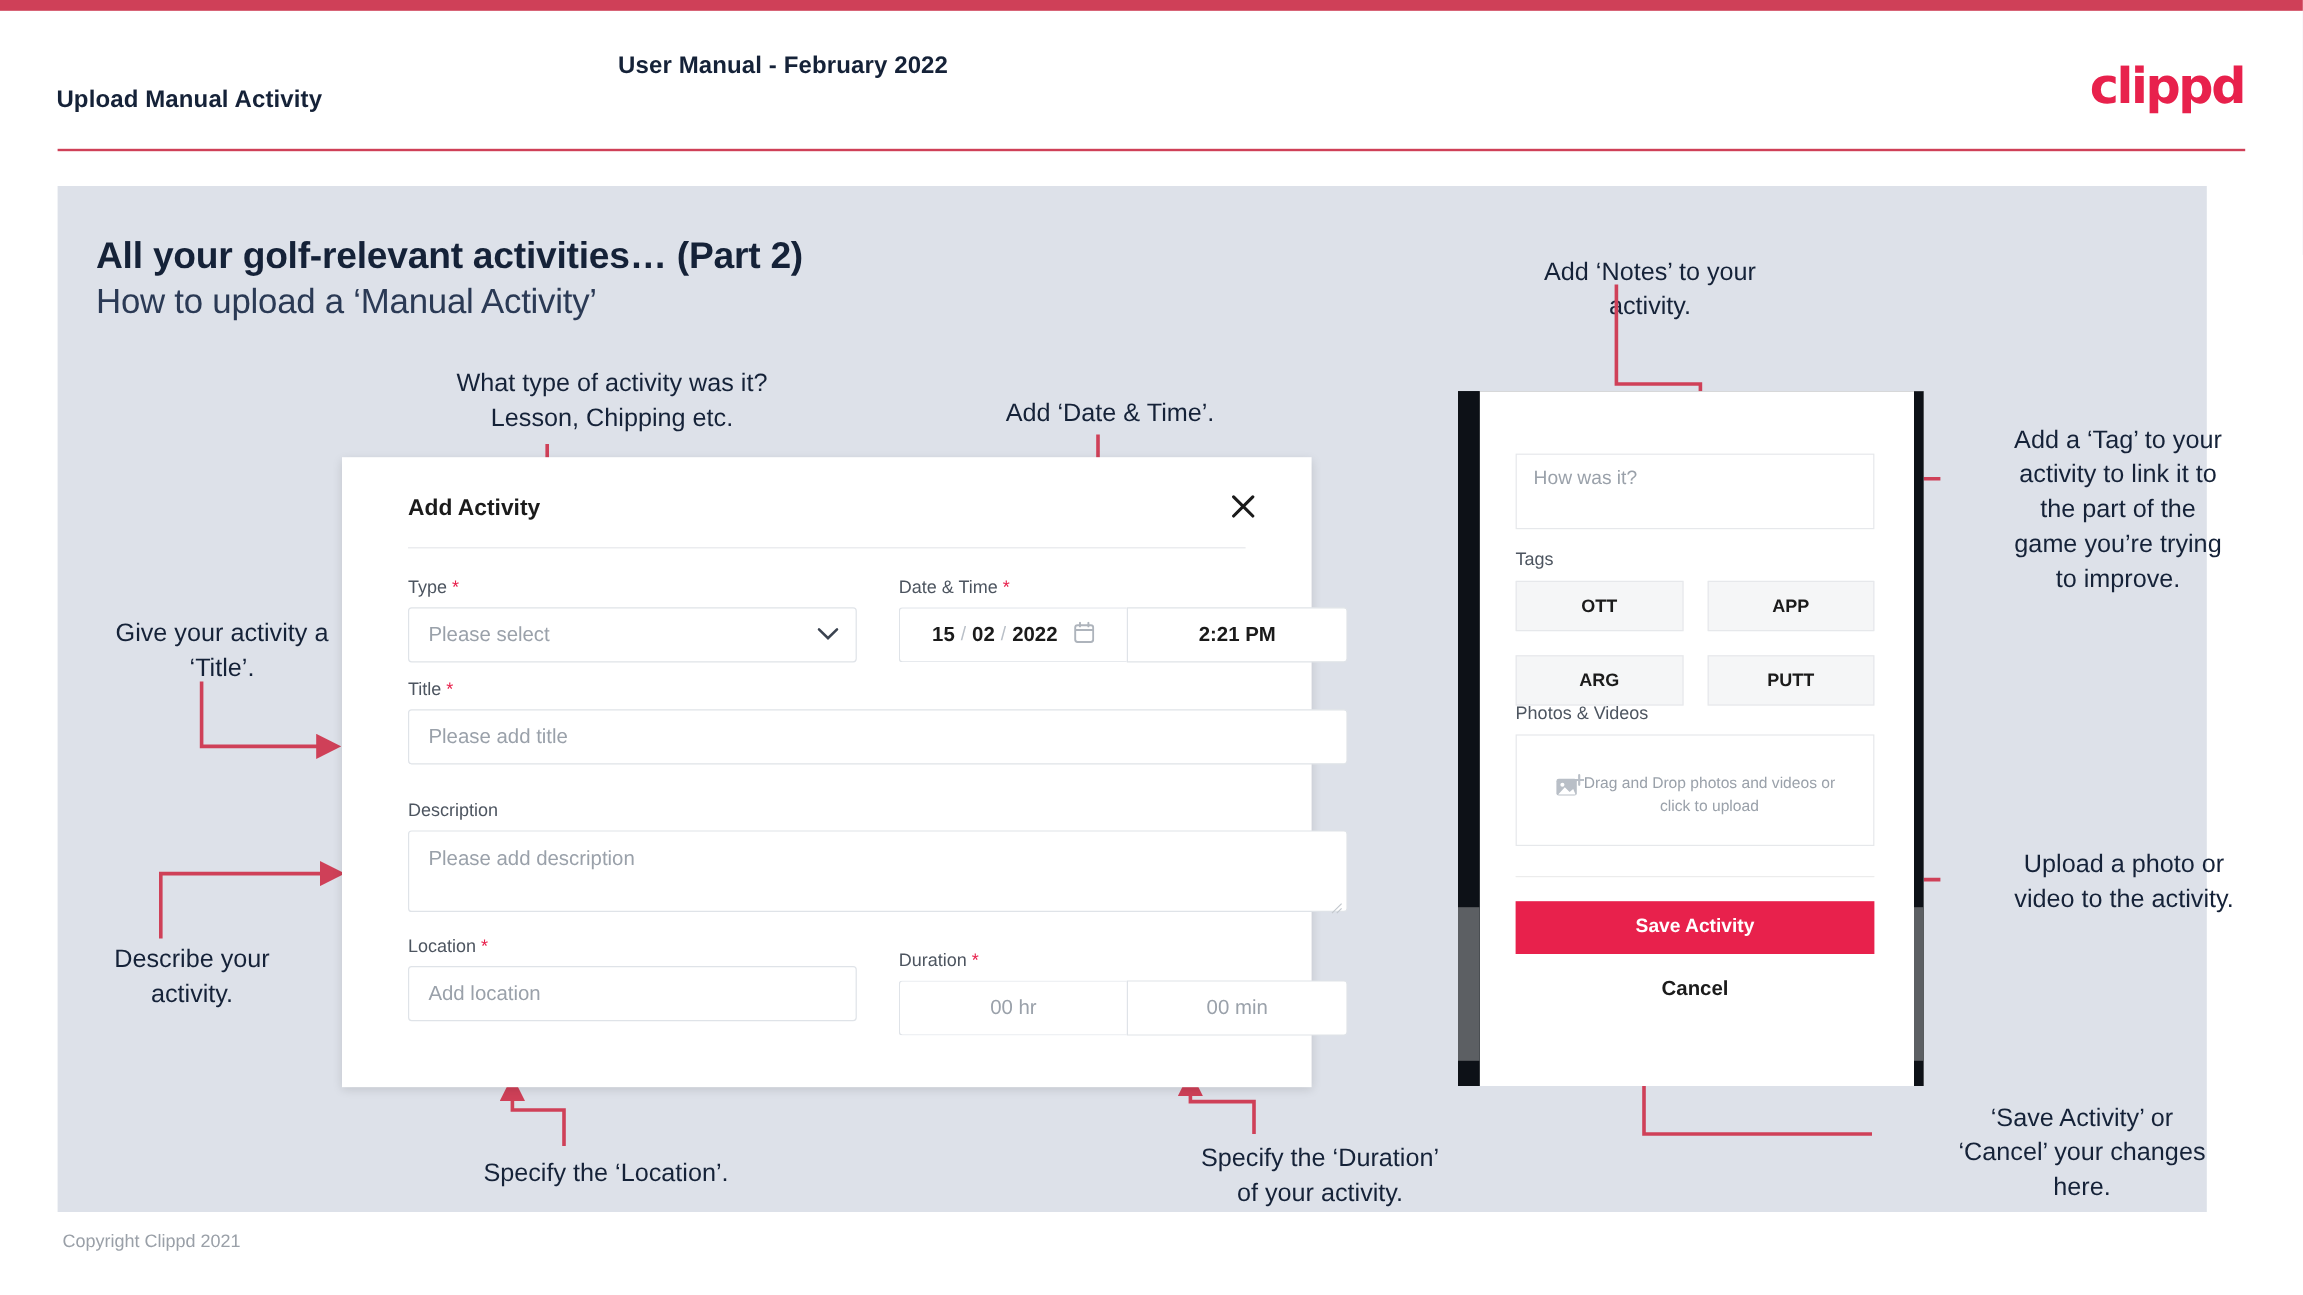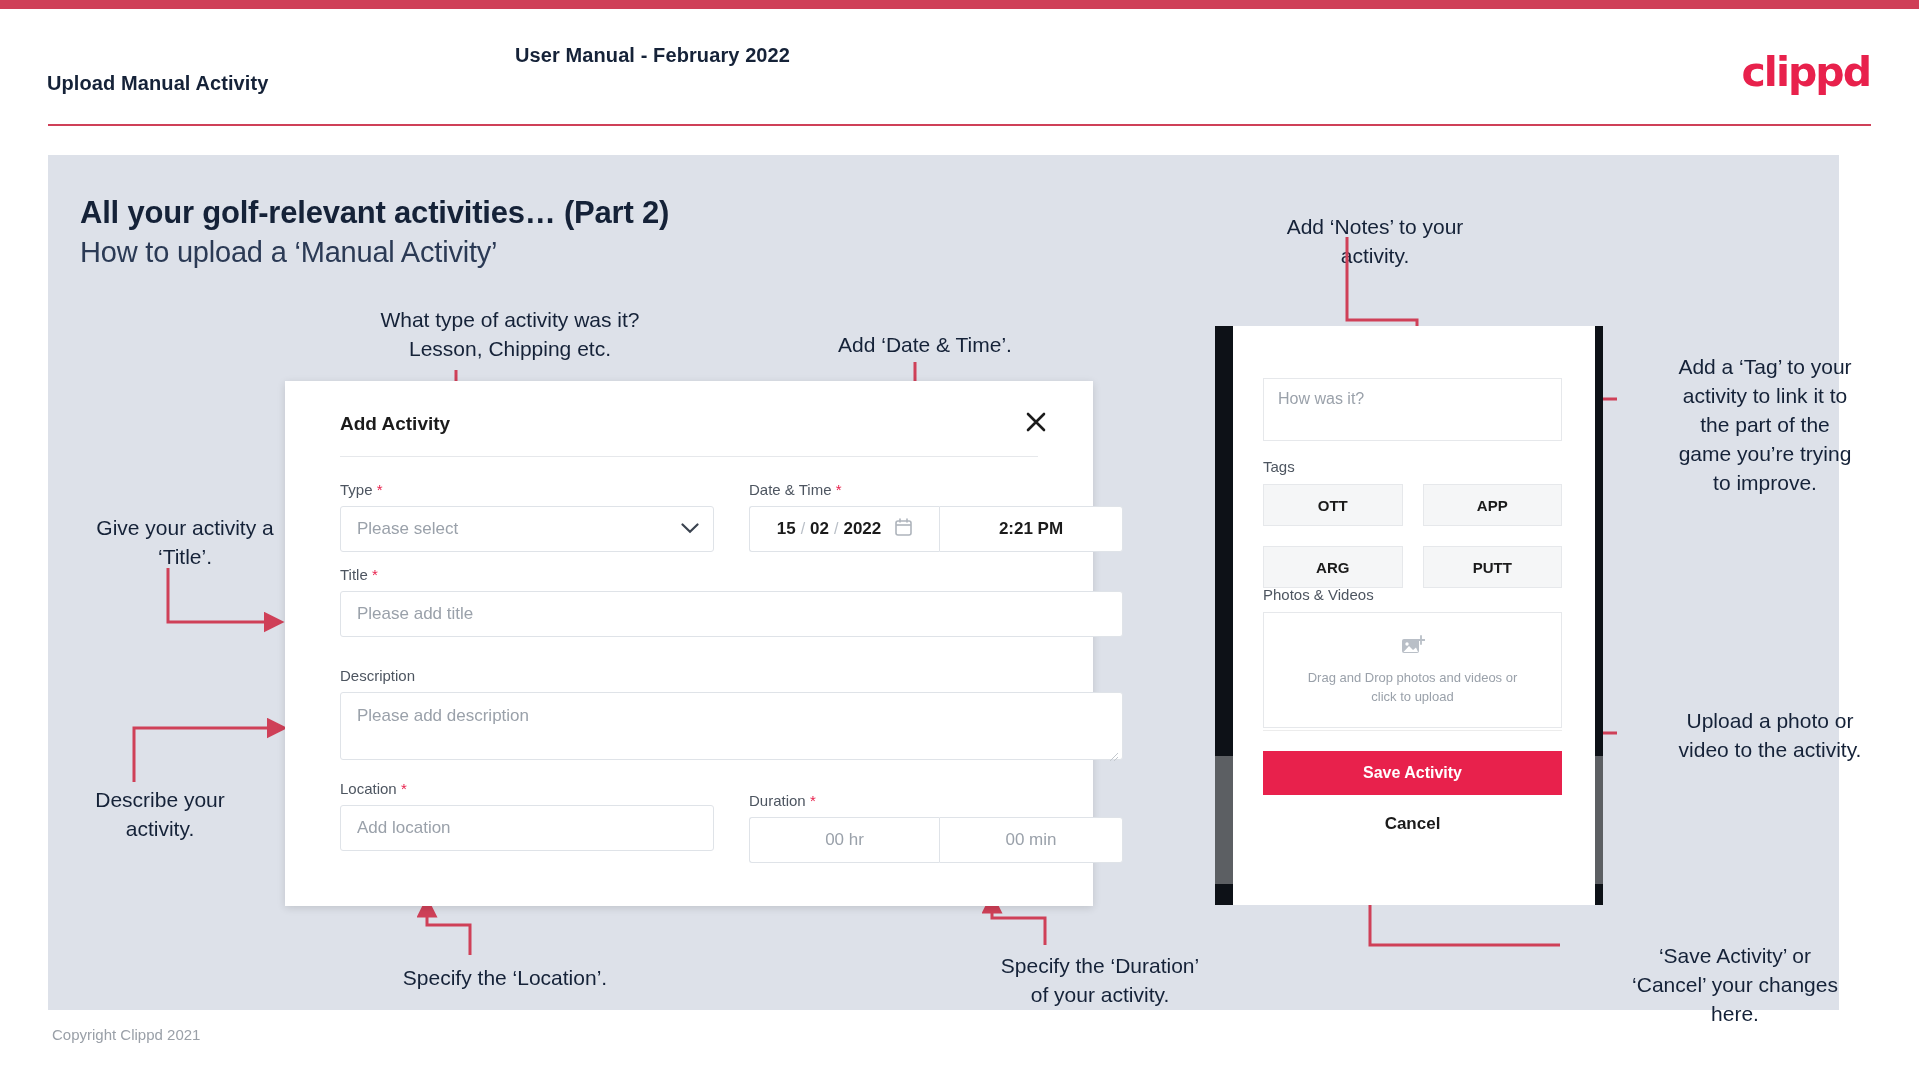--- a/index.html
+++ b/index.html
@@ -74,21 +74,21 @@
   .phone-right{position:absolute;left:1595px;top:326px;width:8px;height:579px;background:#0d1117;}
   .phone-right .vol2{position:absolute;left:0;top:430px;width:8px;height:128px;background:#5c5f63;}
 
   .p-label{font-size:15px;color:#4d5560;}
   .p-notes{position:absolute;left:30px;top:26px;margin-top:41px;}
   .p-notes-box{position:absolute;left:30px;top:52px;width:299px;height:63px;box-sizing:border-box;border:1px solid #e6e8eb;background:#fff;padding:11px 14px;font-size:16px;color:#9aa1aa;}
   .p-tags{position:absolute;left:30px;top:132px;}
   .tag-grid{position:absolute;left:30px;top:158px;width:299px;display:grid;grid-template-columns:1fr 1fr;gap:20px;}
   .tag{height:40px;background:#f5f6f7;border:1px solid #e6e8eb;display:flex;align-items:center;justify-content:center;font-size:15px;font-weight:700;color:#1b1b1b;}
   .p-pv{position:absolute;left:30px;top:260px;}
-  .p-drop{position:absolute;left:30px;top:286px;width:299px;height:116px;box-sizing:border-box;border:1px solid #e6e8eb;background:#fff;display:flex;flex-direction:column;align-items:center;justify-content:center;}
+  .p-drop{position:absolute;left:30px;top:286px;width:299px;height:93px;box-sizing:border-box;border:1px solid #e6e8eb;background:#fff;display:flex;flex-direction:row;align-items:center;justify-content:center;}
   .p-drop .dt{font-size:13px;color:#9aa1aa;text-align:center;line-height:19px;margin-top:7px;}
   .p-hr{position:absolute;left:30px;top:404px;width:299px;height:1px;background:#ececec;}
   .p-save{position:absolute;left:30px;top:425px;width:299px;height:44px;background:#e8214c;color:#fff;display:flex;align-items:center;justify-content:center;font-size:16px;font-weight:700;cursor:pointer;}
   .p-cancel{position:absolute;left:30px;top:488px;width:299px;text-align:center;font-size:17px;font-weight:700;color:#1b1b1b;cursor:pointer;}
 </style>
 </head>
 <body>
 
 <div class="top-bar"></div>
 <div class="header-title">Upload Manual Activity</div>
@@ -103,21 +103,21 @@
 
 <div class="note" style="left:330px;top:305px;width:360px;">What type of activity was it?<br>Lesson, Chipping etc.</div>
 <div class="note" style="left:780px;top:330px;width:290px;">Add ‘Date &amp; Time’.</div>
 <div class="note" style="left:45px;top:513px;width:280px;">Give your activity a<br>‘Title’.</div>
 <div class="note" style="left:45px;top:785px;width:230px;">Describe your<br>activity.</div>
 <div class="note" style="left:330px;top:963px;width:350px;">Specify the ‘Location’.</div>
 <div class="note" style="left:945px;top:951px;width:310px;">Specify the ‘Duration’<br>of your activity.</div>
 <div class="note" style="left:1235px;top:212px;width:280px;">Add ‘Notes’ to your<br>activity.</div>
 <div class="note" style="left:1620px;top:352px;width:290px;">Add a ‘Tag’ to your<br>activity to link it to<br>the part of the<br>game you’re trying<br>to improve.</div>
 <div class="note" style="left:1625px;top:706px;width:290px;">Upload a photo or<br>video to the activity.</div>
-<div class="note" style="left:1565px;top:917px;width:340px;margin-top:24px;">‘Save Activity’ or<br>‘Cancel’ your changes<br>here.</div>
+<div class="note" style="left:1565px;top:917px;width:340px;">‘Save Activity’ or<br>‘Cancel’ your changes<br>here.</div>
 
 <svg class="arrows" viewBox="0 0 1919 1079">
   <defs>
     <marker id="ah" markerWidth="7" markerHeight="7" refX="5.5" refY="3.5" orient="auto">
       <polygon points="0 0, 7 3.5, 0 7" fill="#cf4058"></polygon>
     </marker>
   </defs>
   <g stroke="#cf4058" stroke-width="3" fill="none" marker-end="url(#ah)">
 
     <path d="M456,370 L456,440 L513,440 L513,486"></path>

